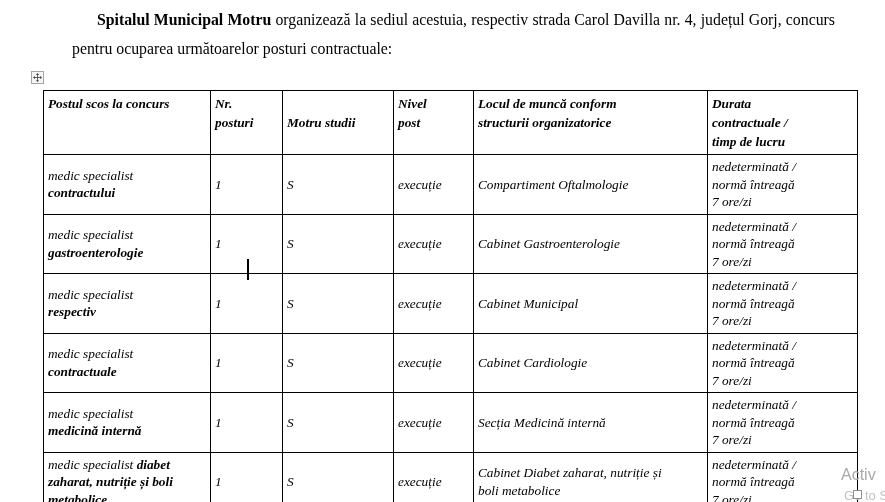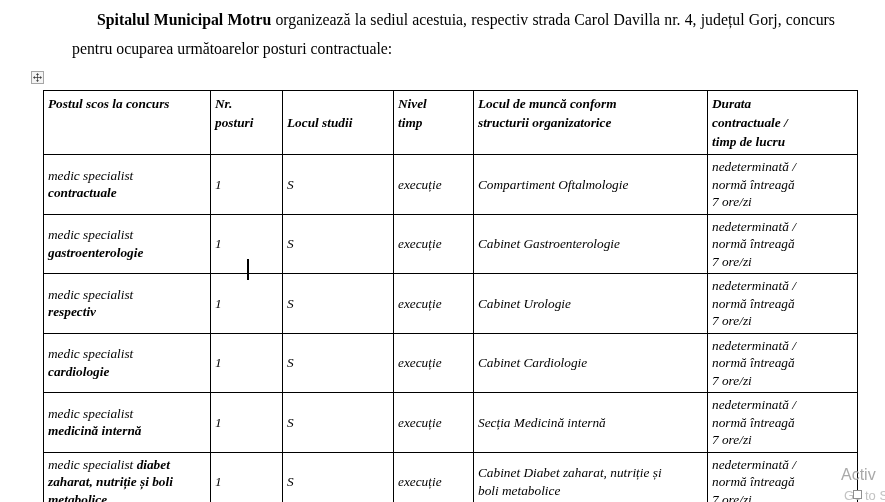--- a/index.html
+++ b/index.html
@@ -83,33 +83,33 @@
           <col class="c3">
         <col class="c4">
           <col class="c5">
           <col class="c6">
       </colgroup>
       <thead>
         <tr>
             <th>Postul scos la concurs</th>
             <th>Nr.
 posturi</th>
-            <th class="vmid">Locul studii</th>
+            <th class="vmid">Motru studii</th>
             <th>Nivel
-timp</th>
+post</th>
             <th>Locul de muncă conform
 structurii organizatorice</th>
             <th>Durata
 contractuale /
 timp de lucru</th>
           </tr>
       </thead>
       <tbody>
           <tr>
-            <td><span>medic specialist</span><br><span class="b">contractuale</span></td>
+            <td><span>medic specialist</span><br><span class="b">contractului</span></td>
             <td>1</td>
             <td>S</td>
             <td>execuție</td>
             <td class="pre">Compartiment Oftalmologie</td>
             <td class="pre">nedeterminată /
 normă întreagă
 7 ore/zi</td>
           </tr>
           <tr>
             <td><span>medic specialist</span><br><span class="b">gastroenterologie</span></td>
@@ -119,27 +119,27 @@
             <td class="pre">Cabinet Gastroenterologie</td>
             <td class="pre">nedeterminată /
 normă întreagă
 7 ore/zi</td>
           </tr>
           <tr>
             <td><span>medic specialist</span><br><span class="b">respectiv</span></td>
             <td>1</td>
             <td>S</td>
             <td>execuție</td>
-            <td class="pre">Cabinet Urologie</td>
+            <td class="pre">Cabinet Municipal</td>
             <td class="pre">nedeterminată /
 normă întreagă
 7 ore/zi</td>
           </tr>
           <tr>
-            <td><span>medic specialist</span><br><span class="b">cardiologie</span></td>
+            <td><span>medic specialist</span><br><span class="b">contractuale</span></td>
             <td>1</td>
             <td>S</td>
             <td>execuție</td>
             <td class="pre">Cabinet Cardiologie</td>
             <td class="pre">nedeterminată /
 normă întreagă
 7 ore/zi</td>
           </tr>
           <tr>
             <td><span>medic specialist</span><br><span class="b">medicină internă</span></td>

